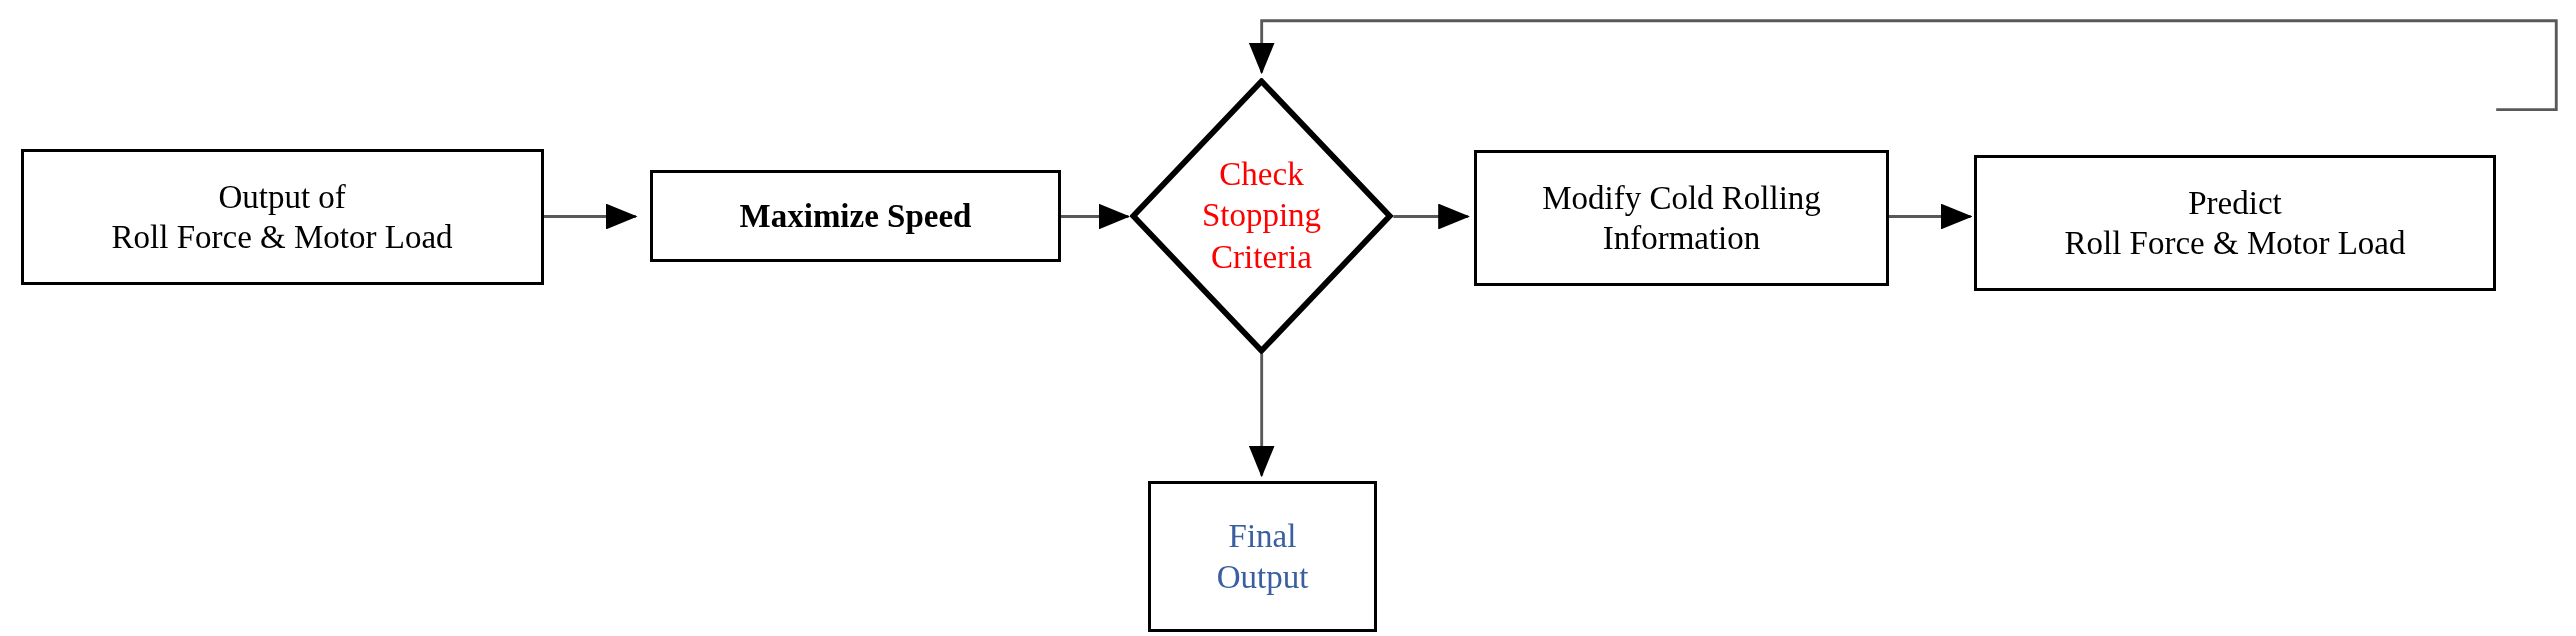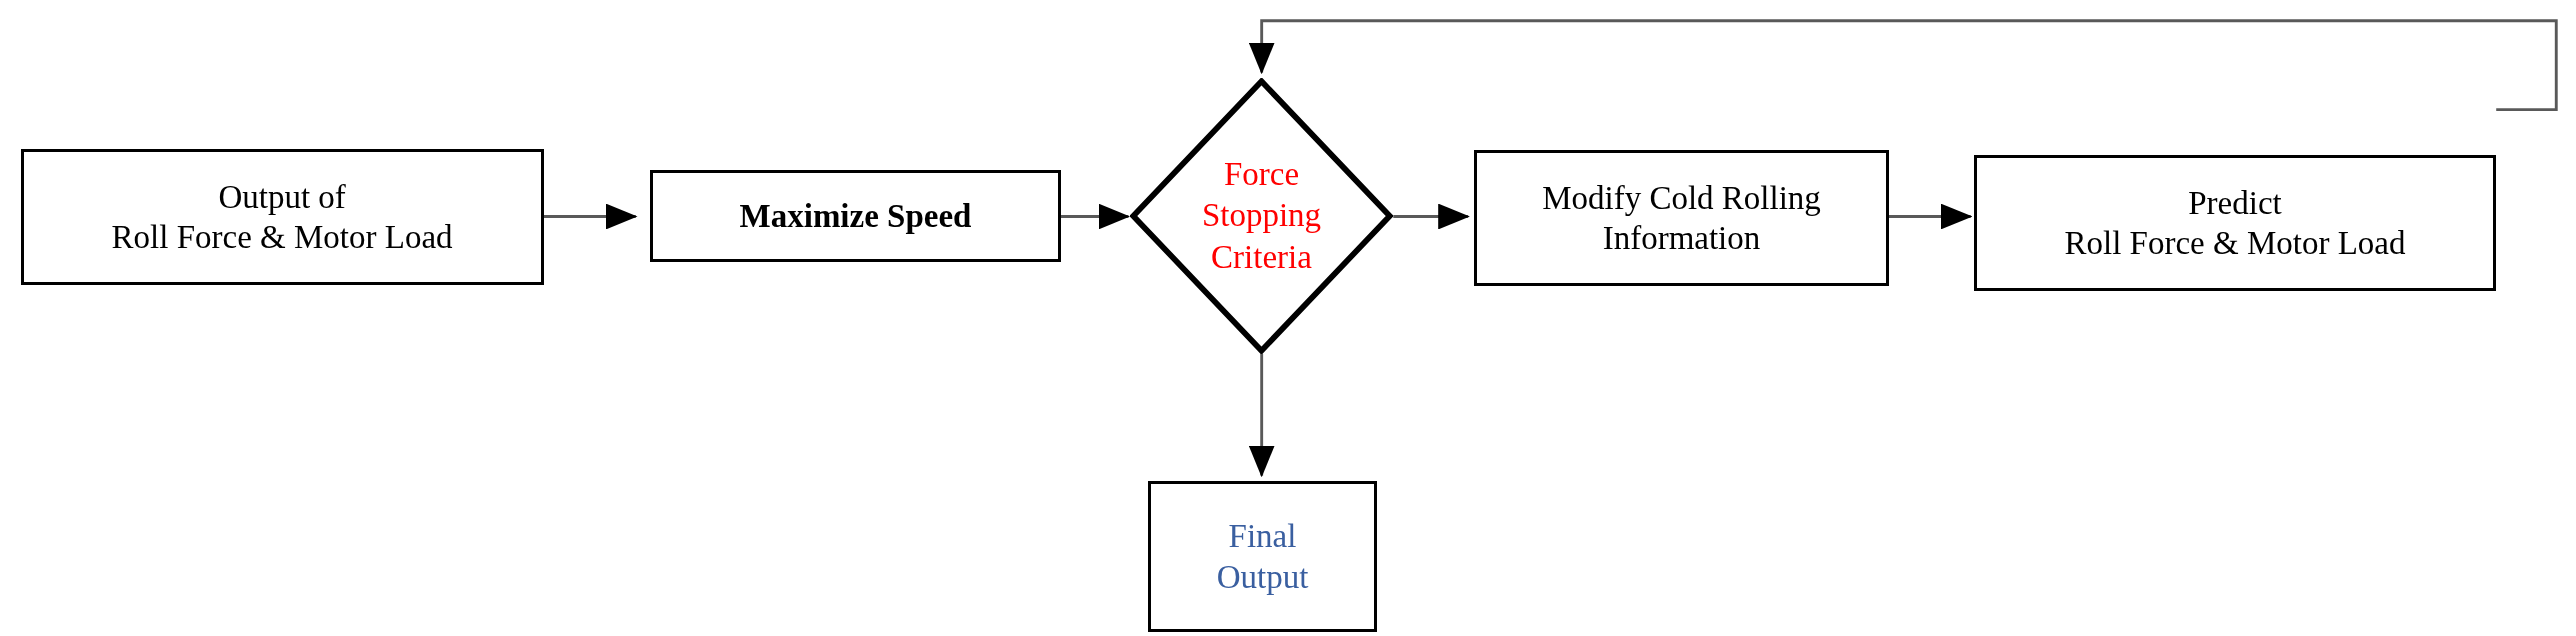--- a/index.html
+++ b/index.html
@@ -109,21 +109,21 @@
   </div>
 
   <div class="node rect-node" style="left:650px; top:170px; width:411px; height:92px;font-weight:bold;">
     <span class="label">Maximize Speed</span>
   </div>
 
   <div class="node diamond-node" style="left:1130px; top:78px; width:263px; height:276px;">
     <svg class="diamond-shape" viewBox="0 0 320 336" preserveAspectRatio="none" xmlns="http://www.w3.org/2000/svg">
       <polygon points="160,4 316,168 160,332 4,168" fill="#ffffff" stroke="#000000" stroke-width="7"></polygon>
     </svg>
-    <span class="label">Force
+    <span class="label">Check
 Stopping
 Criteria</span>
   </div>
 
   <div class="node rect-node" style="left:1474px; top:150px; width:415px; height:136px;">
     <span class="label">Modify Cold Rolling
 Information</span>
   </div>
 
   <div class="node rect-node" style="left:1974px; top:155px; width:522px; height:136px;">

